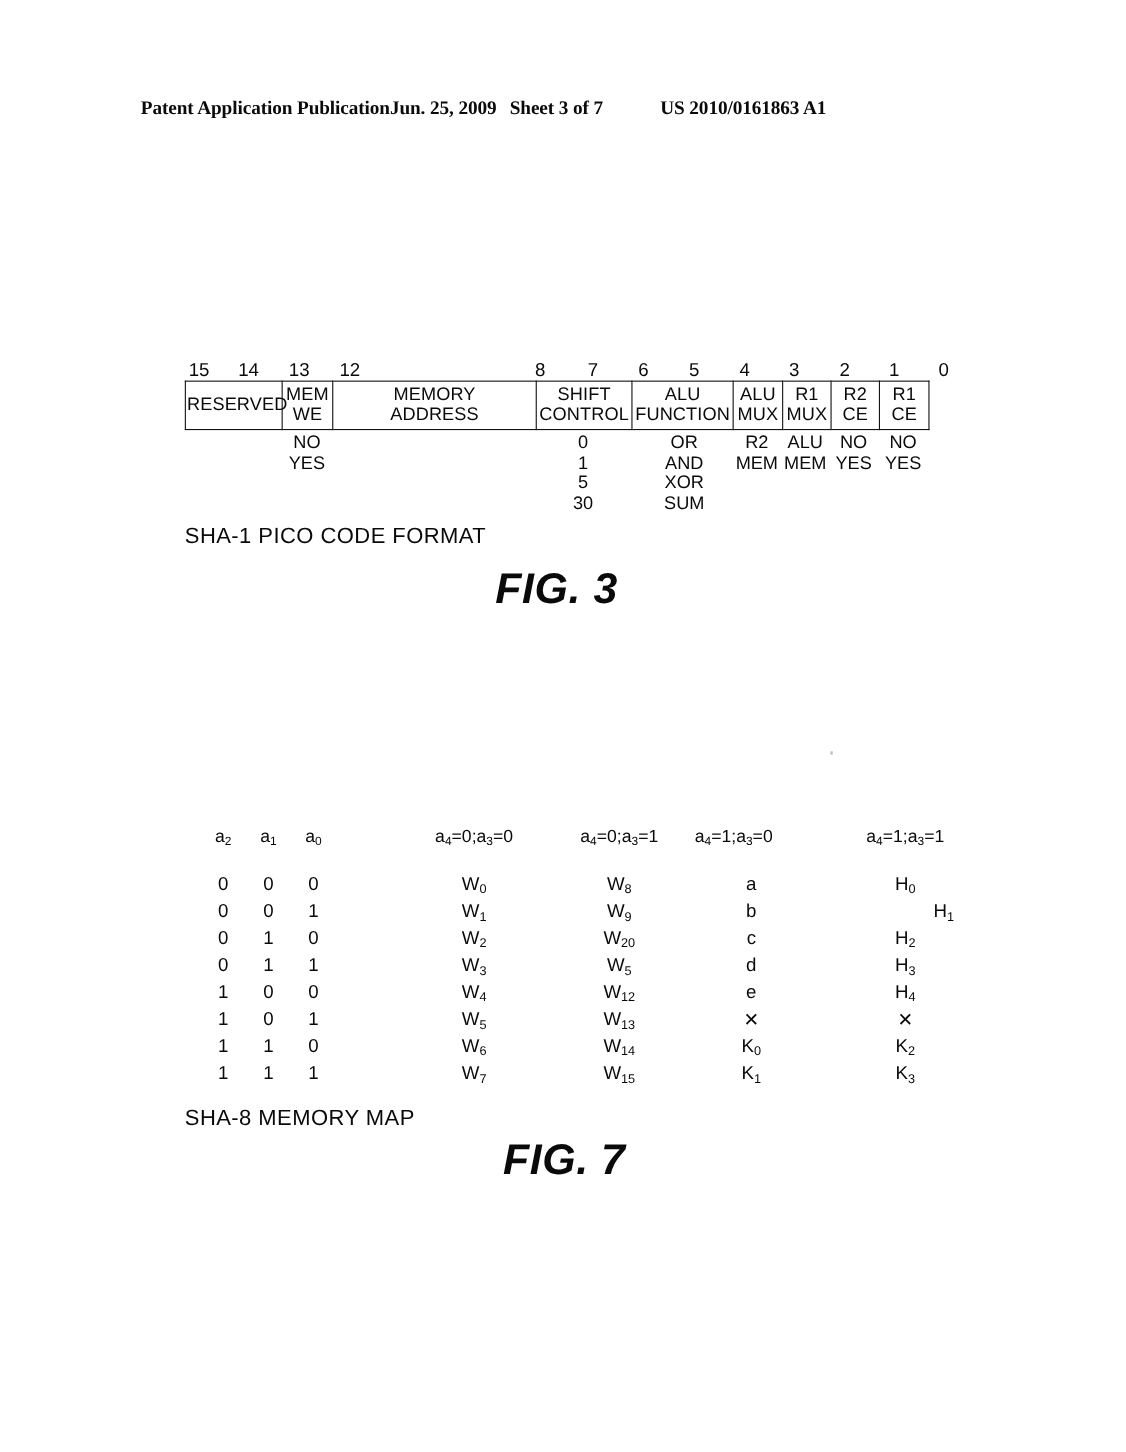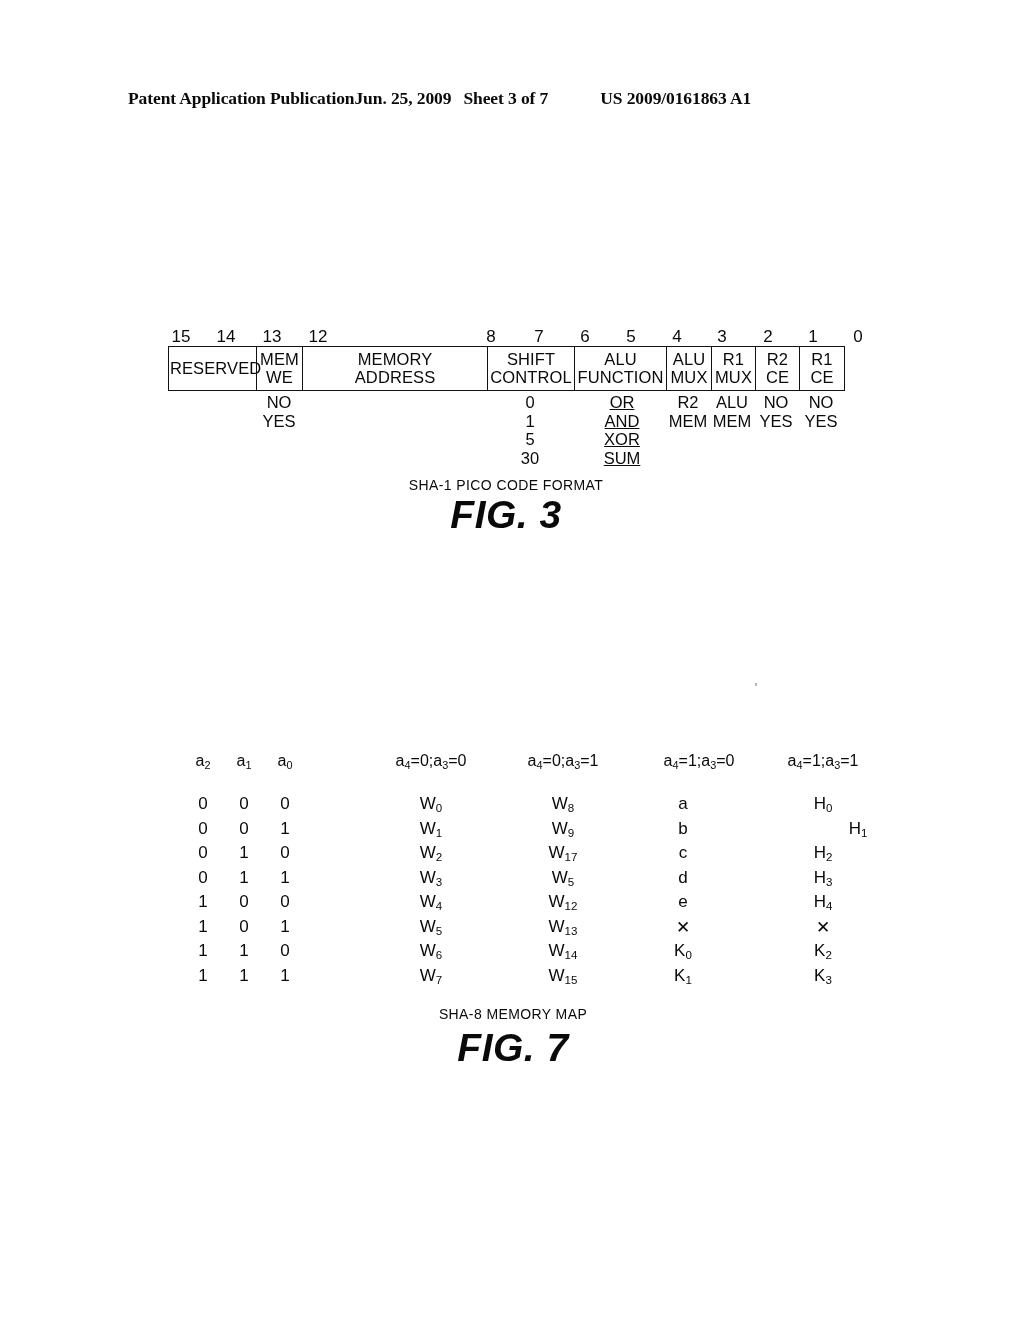--- a/index.html
+++ b/index.html
@@ -84,22 +84,22 @@
     line-height: 18.5px;
   }
   .valrow .vcol {
     position: absolute;
     top: 2px;
     text-align: center;
     white-space: pre-line;
   }
 
   .figcaption {
-    text-align: center;
-    font-size: 14px;
+    text-align: left;
+    font-size: 20px;
     letter-spacing: 0.4px;
     font-family: "Liberation Sans", sans-serif;
   }
   .fignum {
     text-align: center;
     font-style: italic;
     font-weight: bold;
     font-size: 39px;
     font-family: "Liberation Sans", sans-serif;
     letter-spacing: 0.5px;
@@ -140,21 +140,21 @@
     background: #b9b9b9;
   }
 </style>
 </head>
 <body>
 
 <div class="patent-header">
   <span class="ph-pub">Patent Application Publication</span>
   <span class="ph-date">Jun. 25, 2009</span>
   <span class="ph-sheet">Sheet 3 of 7</span>
-  <span class="ph-num">US 2009/0161863 A1</span>
+  <span class="ph-num">US 2010/0161863 A1</span>
 </div>
 
 <div class="speck"></div>
 
 <div id="fig3">
 
   <div class="bitrow" id="bitrow">
       <span style="left: 13px;">15</span>
       <span style="left: 58px;">14</span>
       <span style="left: 104px;">13</span>
@@ -197,46 +197,46 @@
     </tbody>
   </table>
 
   <div class="valrow" id="valrow">
       <div class="vcol" style="left: 88px; width: 46px;">NO
 YES</div>
       <div class="vcol" style="left: 318.5px; width: 87px;">0
 1
 5
 30</div>
-      <div class="vcol" style="left: 408px; width: 92px; text-decoration: underline;">OR
+      <div class="vcol" style="left: 408px; width: 92px;">OR
 AND
 XOR
 SUM</div>
       <div class="vcol" style="left: 497.5px; width: 45px;">R2
 MEM</div>
       <div class="vcol" style="left: 542px; width: 44px;">ALU
 MEM</div>
       <div class="vcol" style="left: 586px; width: 44px;">NO
 YES</div>
       <div class="vcol" style="left: 630.5px; width: 45px;">NO
 YES</div>
     </div>
 
   <div class="figcaption">SHA-1 PICO CODE FORMAT</div>
-  <div class="fignum" style="margin-top:0">FIG. 3</div>
+  <div class="fignum" style="margin-top:14px">FIG. 3</div>
 </div>
 
 <div id="fig4">
   <div class="mm-head" id="mmhead">
       <span style="left: -20px; width: 110px;">a<sub>2</sub></span>
       <span style="left: 21px; width: 110px;">a<sub>1</sub></span>
       <span style="left: 62px; width: 110px;">a<sub>0</sub></span>
       <span style="left: 208px; width: 110px;">a<sub>4</sub>=0;a<sub>3</sub>=0</span>
       <span style="left: 340px; width: 110px;">a<sub>4</sub>=0;a<sub>3</sub>=1</span>
-      <span style="left: 476px; width: 110px;">a<sub>4</sub>=1;a<sub>3</sub>=0</span>
+      <span style="left: 444px; width: 110px;">a<sub>4</sub>=1;a<sub>3</sub>=0</span>
       <span style="left: 600px; width: 110px;">a<sub>4</sub>=1;a<sub>3</sub>=1</span>
     </div>
   <div id="mmbody">
       <div class="mm-row">
         <span style="left: -20px; width: 110px;">0</span>
         <span style="left: 21px; width: 110px;">0</span>
         <span style="left: 62px; width: 110px;">0</span>
         <span style="left: 208px; width: 110px;">W<sub>0</sub></span>
         <span style="left: 340px; width: 110px;">W<sub>8</sub></span>
         <span style="left: 460px; width: 110px;">a</span>
@@ -249,21 +249,21 @@
         <span style="left: 208px; width: 110px;">W<sub>1</sub></span>
         <span style="left: 340px; width: 110px;">W<sub>9</sub></span>
         <span style="left: 460px; width: 110px;">b</span>
         <span style="left: 635px; width: 110px;">H<sub>1</sub></span>
       </div>
       <div class="mm-row">
         <span style="left: -20px; width: 110px;">0</span>
         <span style="left: 21px; width: 110px;">1</span>
         <span style="left: 62px; width: 110px;">0</span>
         <span style="left: 208px; width: 110px;">W<sub>2</sub></span>
-        <span style="left: 340px; width: 110px;">W<sub>17</sub></span>
+        <span style="left: 340px; width: 110px;">W<sub>20</sub></span>
         <span style="left: 460px; width: 110px;">c</span>
         <span style="left: 600px; width: 110px;">H<sub>2</sub></span>
       </div>
       <div class="mm-row">
         <span style="left: -20px; width: 110px;">0</span>
         <span style="left: 21px; width: 110px;">1</span>
         <span style="left: 62px; width: 110px;">1</span>
         <span style="left: 208px; width: 110px;">W<sub>3</sub></span>
         <span style="left: 340px; width: 110px;">W<sub>5</sub></span>
         <span style="left: 460px; width: 110px;">d</span>

